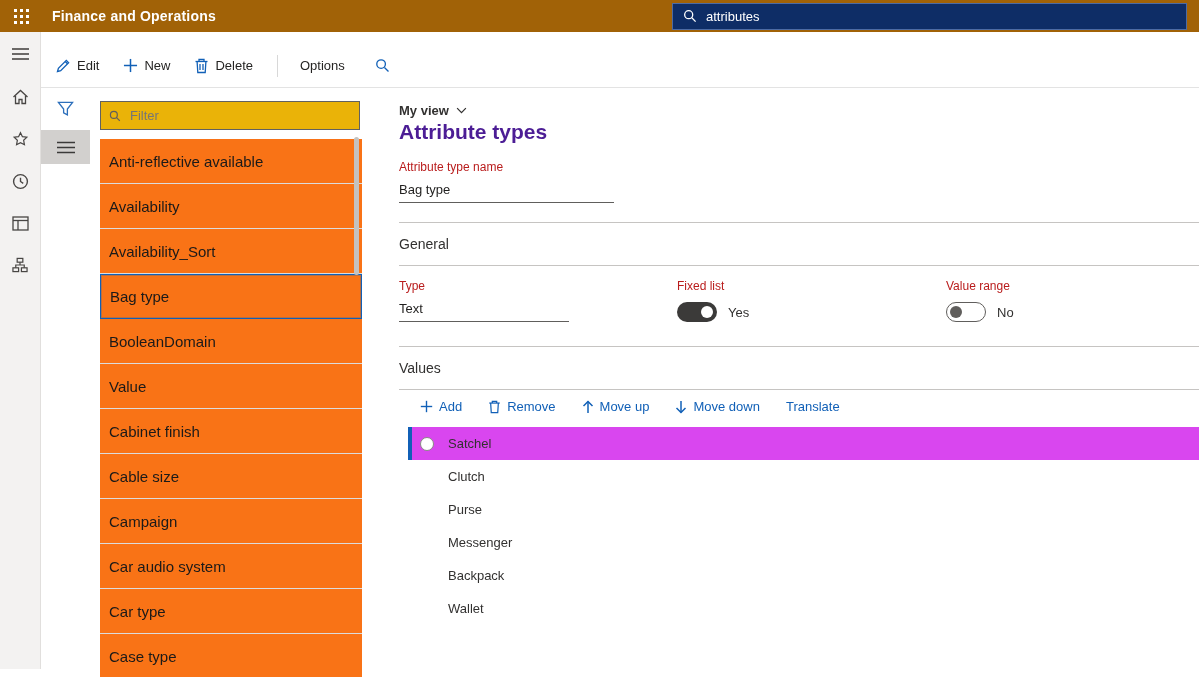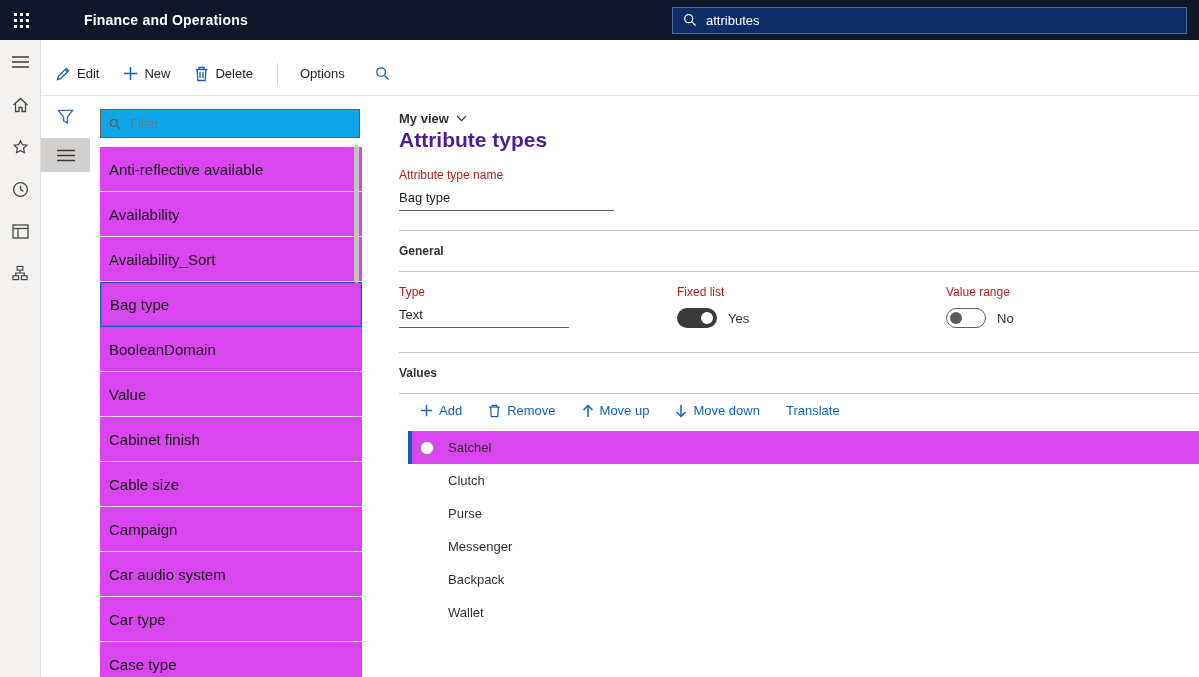--- a/index.html
+++ b/index.html
@@ -4,21 +4,21 @@
 <style>
   * { box-sizing: border-box; }
   html,body { margin:0; padding:0; }
   body {
     width:1199px; height:677px; overflow:hidden;
     font-family:"Liberation Sans","DejaVu Sans",sans-serif;
     background:#fff; color:#252423;
   }
 
   
-  .topbar { height:40px; background:#0f172a; display:flex; align-items:center;gap:32px; }
+  .topbar { height:32px; background:#a16207; display:flex; align-items:center; }
   .waffle-btn { width:42px; height:40px; display:flex; align-items:center; justify-content:center; cursor:pointer; }
   .waffle { display:grid; grid-template-columns:repeat(3,3px); grid-gap:3px; }
   .waffle i { width:3px; height:3px; background:#fff; display:block; }
   .app-title { color:#fff; font-size:14px; font-weight:700; margin-left:10px; letter-spacing:.2px; }
   .top-search {
     margin-left:auto; margin-right:12px; width:515px; height:27px;
     background:#0e2d66; border:1px solid #4d6ba3; display:flex; align-items:center;
     padding:0 10px; cursor:text;
   }
   .top-search .q { color:#fff; font-size:13px; margin-left:9px; }
@@ -41,39 +41,39 @@
 
   
   .workspace { flex:1; display:flex; background:#fff; min-height:0; }
 
   .secondary-rail { width:49px; display:flex; flex-direction:column; align-items:center; padding-top:8px; flex-shrink:0; }
   .tool-btn { width:49px; height:26px; display:flex; align-items:center; justify-content:center; cursor:pointer; }
   .pane-btn { width:49px; height:34px; margin-top:8px; background:#d2d0ce; display:flex; align-items:center; justify-content:center; cursor:pointer; }
 
   
   .list-panel { width:272px; padding:13px 0 0 10px; position:relative; flex-shrink:0; }
-  .filter-box { width:260px; height:29px; border:1px solid #616161; background:#0ea5e9; display:flex; align-items:center; padding:0 8px; }
+  .filter-box { width:260px; height:29px; border:1px solid #616161; background:#eab308; display:flex; align-items:center; padding:0 8px; }
   .filter-box input { border:none; outline:none; flex:1; font-size:13px; margin-left:7px; font-family:inherit; color:#252423; background:transparent; }
   .filter-box input::placeholder { color:#767676; }
   .att-list { margin-top:9px; }
-  .list-item { height:45px; line-height:45px; border-bottom:1px solid #dcdcdc; font-size:15px; color:#1b1a19; padding-left:9px; cursor:pointer; background:#d946ef;
+  .list-item { height:45px; line-height:45px; border-bottom:1px solid #dcdcdc; font-size:15px; color:#1b1a19; padding-left:9px; cursor:pointer; background:#f97316;
     white-space:nowrap; overflow:hidden; }
   .list-item.selected { border:1px solid #1160b7; box-shadow:inset 0 0 0 1px rgba(17,96,183,.28); line-height:43px; }
   .list-scrollbar { position:absolute; right:3px; top:49px; width:5px; height:138px; background:#c4c2c0; border-radius:3px; cursor:pointer; }
 
   
   .main-panel { flex:1; padding:13px 0 0 37px; min-width:0; }
   .view-selector { display:inline-flex; align-items:center; gap:7px; font-size:13px; font-weight:600; color:#323130; cursor:pointer; }
   .page-title { font-size:21px; font-weight:700; color:#4c1d95; margin:1px 0 16px; }
   .field-label { font-size:12px; color:#b91c1c; display:block; }
   .uline-input { display:block; width:215px; border:none; border-bottom:1px solid #605e5c; font-size:13px; color:#201f1e;
     padding:5px 2px 5px 0; margin-top:3px; background:transparent; font-family:inherit; outline:none; }
   .divider { height:1px; background:#c6c4c2; }
   .divider.top { margin-top:19px; }
-  .section-title { font-size:12px; font-weight:700; color:#323130; padding:13px 0; }
+  .section-title { font-size:14px; font-weight:400; color:#323130; padding:13px 0; }
   .fields-row { display:flex; padding:13px 0 24px; }
   .fcol-1 { width:278px; } .fcol-2 { width:269px; } .fcol-3 { flex:1; }
   .fcol-1 .uline-input { width:170px; }
   .toggle-row { display:flex; align-items:center; gap:11px; margin-top:9px; }
   .toggle { width:40px; height:20px; border-radius:10px; position:relative; cursor:pointer; flex-shrink:0; }
   .toggle .knob { position:absolute; width:12px; height:12px; border-radius:50%; top:50%; transform:translateY(-50%); }
   .toggle.on { background:#3b3a39; }
   .toggle.on .knob { right:4px; background:#fff; }
   .toggle.off { background:#fff; border:1px solid #605e5c; }
   .toggle.off .knob { left:3px; background:#605e5c; }

